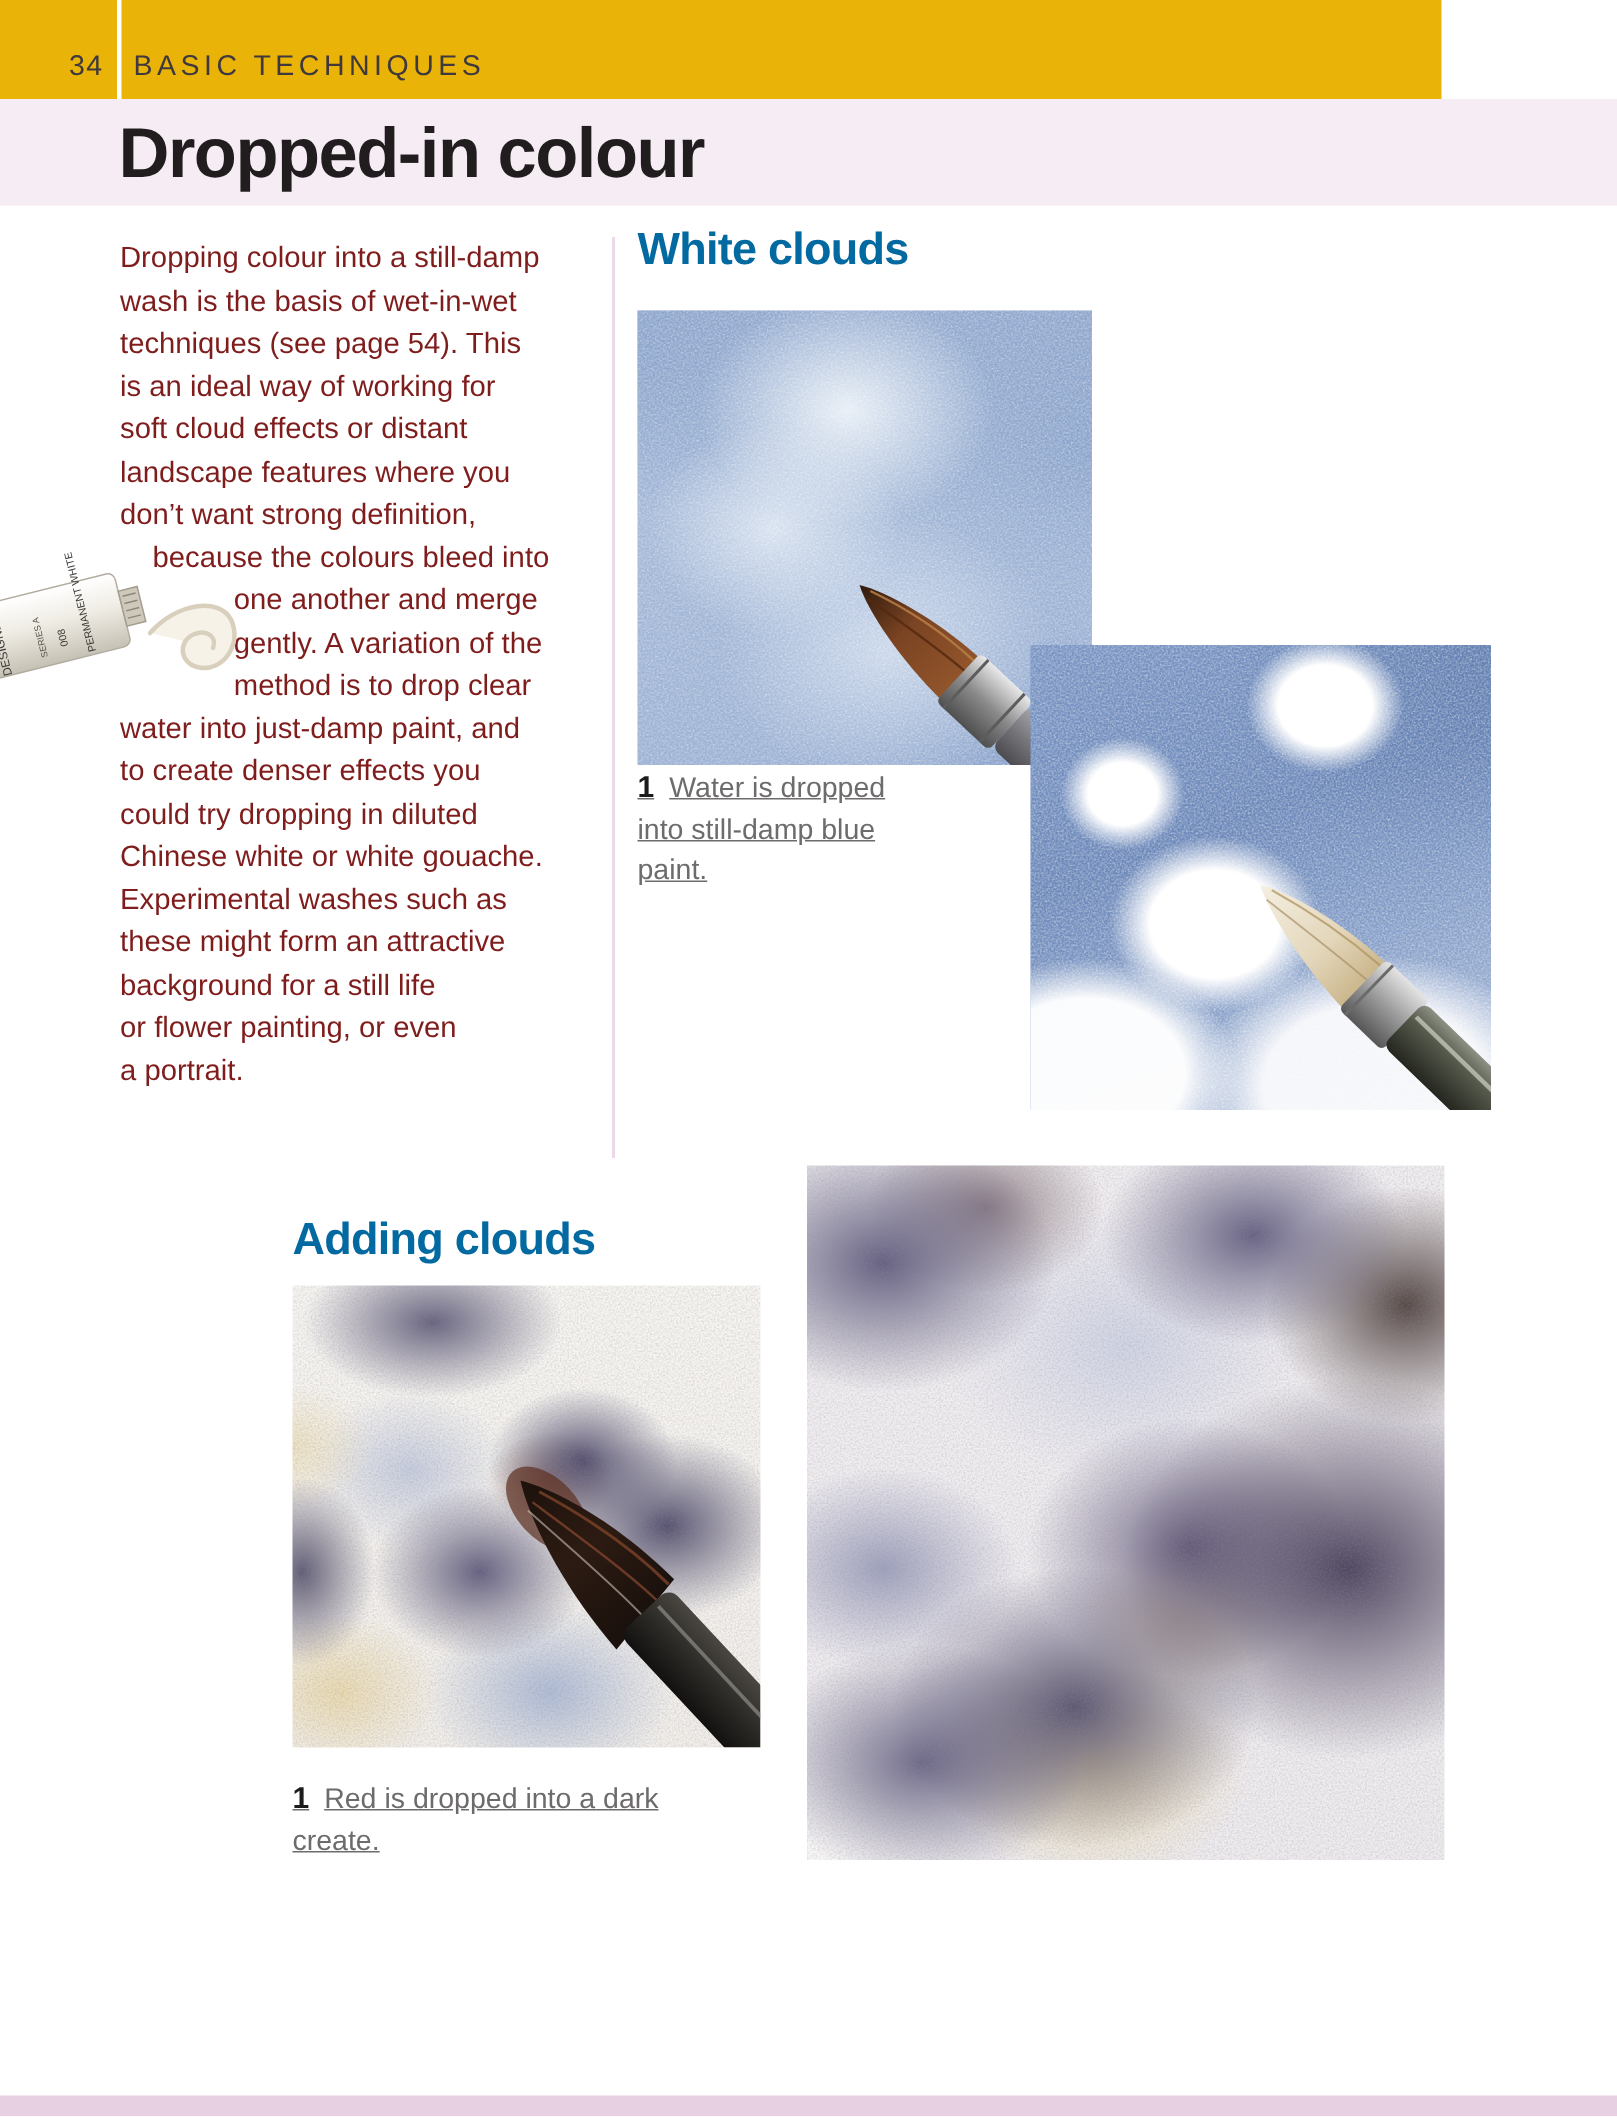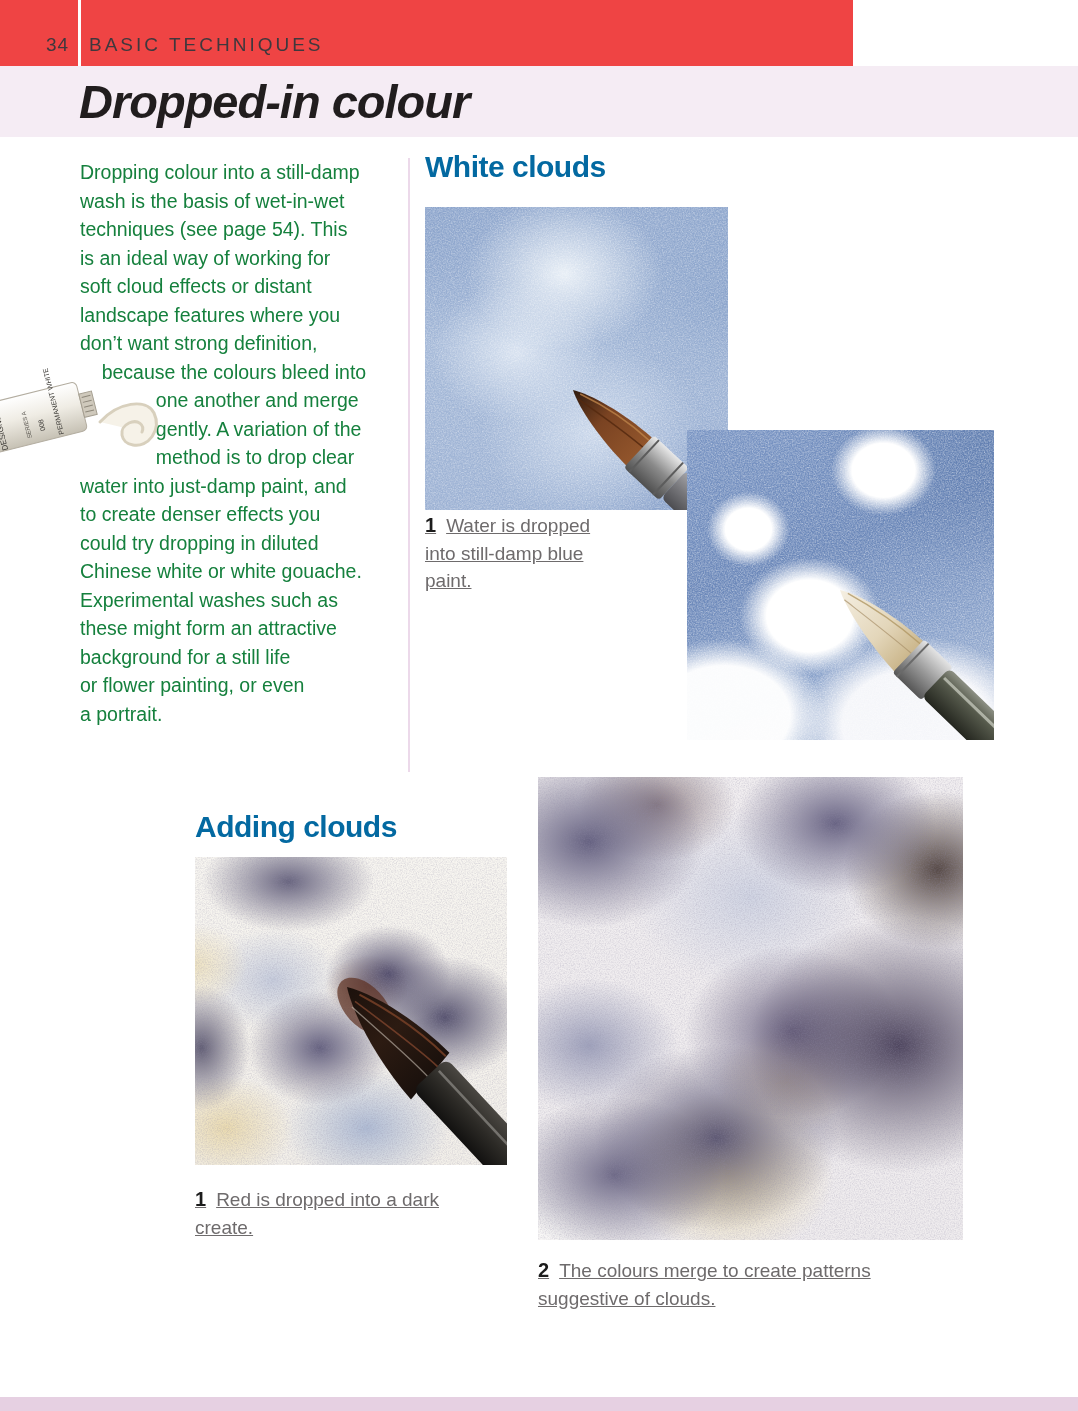--- a/index.html
+++ b/index.html
@@ -1,30 +1,30 @@
 <!DOCTYPE html>
 <html><head>
 <meta charset="utf-8">
 <style>
   html,body{margin:0;padding:0;background:#ffffff;}
   .page{position:relative;width:1078px;height:1411px;background:#ffffff;
         font-family:"Liberation Sans",sans-serif;overflow:hidden;}
 
   
-  .band-top{position:absolute;left:0;top:0;width:853px;height:66px;background:#ef4444;}
+  .band-top{position:absolute;left:0;top:0;width:961px;height:66px;background:#eab308;}
   .band-title{position:absolute;left:0;top:66px;width:1078px;height:71px;background:#f5ecf4;}
   .band-bottom{position:absolute;left:0;top:1397px;width:1078px;height:14px;background:#e6d0e2;}
   .vline{position:absolute;top:0;width:3px;height:66px;background:#ffffff;}
   .page-num{position:absolute;left:46px;top:34px;font-size:19px;color:#3f383d;letter-spacing:1px;}
   .section-title{position:absolute;left:89px;top:34px;font-size:19px;color:#3f383d;letter-spacing:3px;}
   .page-title{position:absolute;left:79px;top:74px;font-size:47px;font-weight:800;color:#211d1e;letter-spacing:-1px;}
 
   
   .intro{position:absolute;left:80px;top:158px;width:348px;font-size:19.5px;line-height:28.5px;
-         color:#15803d;white-space:pre-wrap;}
+         color:#7f1d1d;white-space:pre-wrap;}
   .col-rule{position:absolute;left:408px;top:158px;width:2px;height:614px;background:#ecd9ea;}
 
   
   .sec-head{position:absolute;margin:0;font-size:30px;font-weight:700;color:#0369a1;letter-spacing:-0.5px;}
   #wc-head{left:425px;top:150px;}
   #sc-head{left:195px;top:810px;}
 
   
   .photo{position:absolute;overflow:hidden;}
   .photo svg.grain{position:absolute;left:0;top:0;width:100%;height:100%;}
@@ -92,21 +92,21 @@
 
 <div class="page">
 
   <div class="band-top">
     <span class="page-num">34</span>
     <div class="vline" style="left:78px;"></div>
     <span class="section-title">BASIC TECHNIQUES</span>
     <div class="vline" style="left:962px;"></div>
   </div>
   <div class="band-title"></div>
-  <h1 class="page-title" style="margin:0;position:absolute;font-style:italic;">Dropped-in colour</h1>
+  <h1 class="page-title" style="margin:0;position:absolute;">Dropped-in colour</h1>
 
   <div class="intro">Dropping colour into a still-damp
 wash is the basis of wet-in-wet
 techniques (see page 54). This
 is an ideal way of working for
 soft cloud effects or distant
 landscape features where you
 don’t want strong definition,
     because the colours bleed into
               one another and merge
@@ -255,23 +255,20 @@
 
   <div class="photo" id="sc2">
     <svg class="grain">
         <rect width="100%" height="100%" filter="url(#grainD)" opacity="0.35"></rect>
       </svg>
   </div>
 
   <p class="cap" id="cap-s1">
     <b class="num">1</b><span class="capt">Red is dropped into a dark create.</span>
   </p>
-  <p class="cap" id="cap-s2">
-    <b class="num">2</b><span class="capt">The colours merge to create patterns suggestive of clouds.</span>
-  </p>
 
   <div class="band-bottom"></div>
 
   <svg width="0" height="0" style="position:absolute">
     <defs>
       <filter id="grainW" x="0%" y="0%" width="100%" height="100%">
         <feTurbulence type="fractalNoise" baseFrequency="0.75" numOctaves="2" seed="4"></feTurbulence>
         <feColorMatrix type="matrix" values="0 0 0 0 1  0 0 0 0 1  0 0 0 0 1  0.9 0.9 0.9 0 -1.1"></feColorMatrix>
       </filter>
       <filter id="grainD" x="0%" y="0%" width="100%" height="100%">

